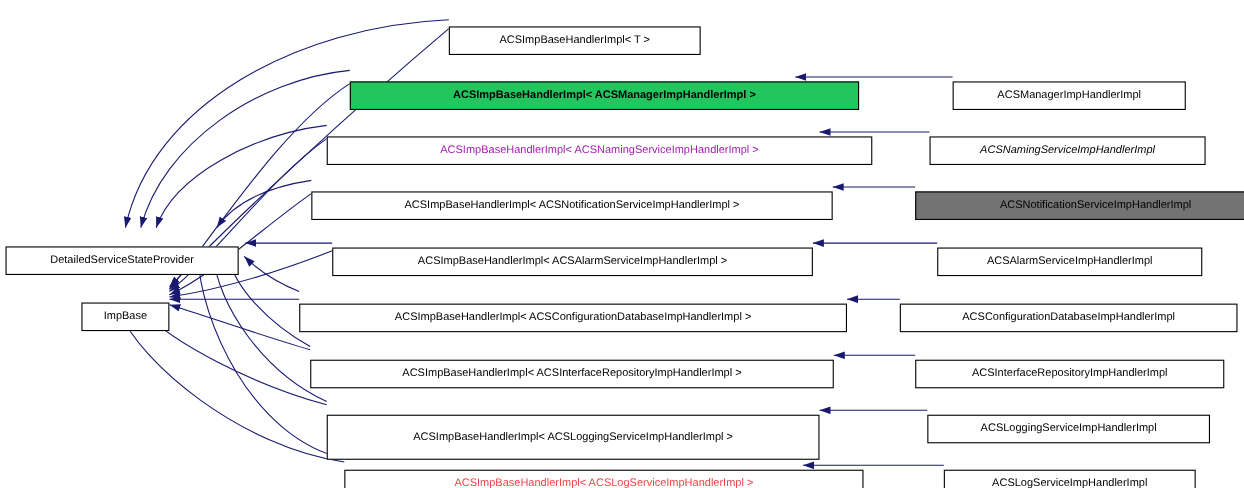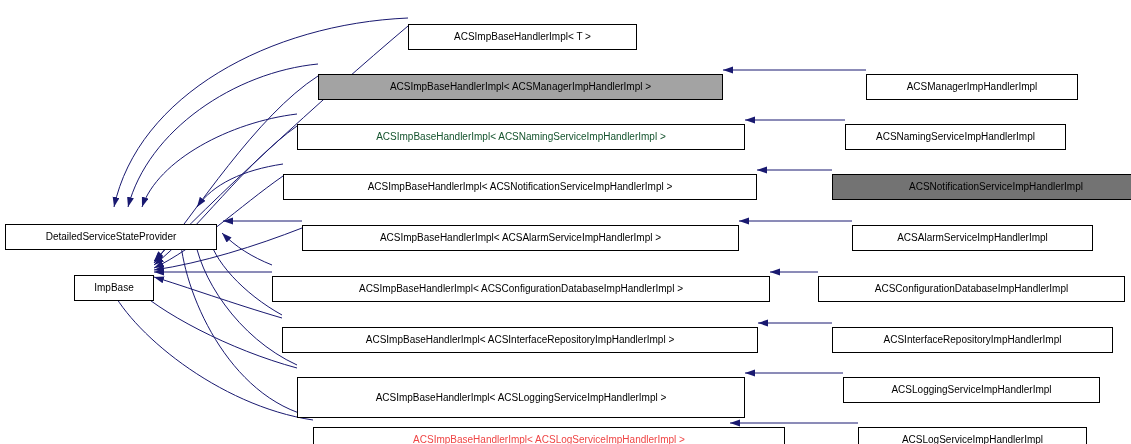--- a/index.html
+++ b/index.html
@@ -79,29 +79,29 @@
         <path d="M272,272 L154,272" class="edge" stroke="#191970" marker-end="url(#arrowhead)"></path>
         <path d="M282,318 C234,304 184,286 154,277" class="edge" stroke="#191970" marker-end="url(#arrowhead)"></path>
         <path d="M297,368 C230,350 158,312 131,284" class="edge" stroke="#191970" marker-end="url(#arrowhead)"></path>
         <path d="M313,420 C218,406 128,330 109,284" class="edge" stroke="#191970" marker-end="url(#arrowhead)"></path>
       </g>
   </svg>
 
 <div class="node" style="left: 5px; top: 207px; width: 212px; height: 26px; border-color: rgb(0, 0, 0); background: rgb(255, 255, 255); color: rgb(0, 0, 0);">DetailedServiceStateProvider</div>
     <div class="node" style="left: 74px; top: 258px; width: 80px; height: 26px; border-color: rgb(0, 0, 0); background: rgb(255, 255, 255); color: rgb(0, 0, 0);">ImpBase</div>
     <div class="node" style="left: 408px; top: 7px; width: 229px; height: 26px; border-color: rgb(0, 0, 0); background: rgb(255, 255, 255); color: rgb(0, 0, 0);">ACSImpBaseHandlerImpl&lt; T &gt;</div>
-    <div class="node" style="left: 318px; top: 57px; width: 405px; height: 26px; border-color: rgb(0, 0, 0); background: #a3a3a3; color: rgb(0, 0, 0);">ACSImpBaseHandlerImpl&lt; ACSManagerImpHandlerImpl &gt;</div>
-    <div class="node" style="left: 297px; top: 107px; width: 448px; height: 26px; border-color: rgb(0, 0, 0); background: rgb(255, 255, 255); color: #14532d;">ACSImpBaseHandlerImpl&lt; ACSNamingServiceImpHandlerImpl &gt;</div>
+    <div class="node" style="left: 318px; top: 57px; width: 463px; height: 26px; border-color: rgb(0, 0, 0); background: #22c55e; color: rgb(0, 0, 0); font-weight: bold;">ACSImpBaseHandlerImpl&lt; ACSManagerImpHandlerImpl &gt;</div>
+    <div class="node" style="left: 297px; top: 107px; width: 496px; height: 26px; border-color: rgb(0, 0, 0); background: rgb(255, 255, 255); color: #a21caf;">ACSImpBaseHandlerImpl&lt; ACSNamingServiceImpHandlerImpl &gt;</div>
     <div class="node" style="left: 283px; top: 157px; width: 474px; height: 26px; border-color: rgb(0, 0, 0); background: rgb(255, 255, 255); color: rgb(0, 0, 0);">ACSImpBaseHandlerImpl&lt; ACSNotificationServiceImpHandlerImpl &gt;</div>
     <div class="node" style="left: 302px; top: 208px; width: 437px; height: 26px; border-color: rgb(0, 0, 0); background: rgb(255, 255, 255); color: rgb(0, 0, 0);">ACSImpBaseHandlerImpl&lt; ACSAlarmServiceImpHandlerImpl &gt;</div>
     <div class="node" style="left: 272px; top: 259px; width: 498px; height: 26px; border-color: rgb(0, 0, 0); background: rgb(255, 255, 255); color: rgb(0, 0, 0);">ACSImpBaseHandlerImpl&lt; ACSConfigurationDatabaseImpHandlerImpl &gt;</div>
     <div class="node" style="left: 282px; top: 310px; width: 476px; height: 26px; border-color: rgb(0, 0, 0); background: rgb(255, 255, 255); color: rgb(0, 0, 0);">ACSImpBaseHandlerImpl&lt; ACSInterfaceRepositoryImpHandlerImpl &gt;</div>
     <div class="node" style="left: 297px; top: 360px; width: 448px; height: 41px; border-color: rgb(0, 0, 0); background: rgb(255, 255, 255); color: rgb(0, 0, 0);">ACSImpBaseHandlerImpl&lt; ACSLoggingServiceImpHandlerImpl &gt;</div>
     <div class="node" style="left: 313px; top: 410px; width: 472px; height: 26px; border-color: rgb(0, 0, 0); background: rgb(255, 255, 255); color: #ef4444;">ACSImpBaseHandlerImpl&lt; ACSLogServiceImpHandlerImpl &gt;</div>
     <div class="node" style="left: 866px; top: 57px; width: 212px; height: 26px; border-color: rgb(0, 0, 0); background: rgb(255, 255, 255); color: rgb(0, 0, 0);">ACSManagerImpHandlerImpl</div>
-    <div class="node" style="left: 845px; top: 107px; width: 221px; height: 26px; border-color: rgb(0, 0, 0); background: rgb(255, 255, 255); color: rgb(0, 0, 0);">ACSNamingServiceImpHandlerImpl</div>
+    <div class="node" style="left: 845px; top: 107px; width: 251px; height: 26px; border-color: rgb(0, 0, 0); background: rgb(255, 255, 255); color: rgb(0, 0, 0); font-style: italic;">ACSNamingServiceImpHandlerImpl</div>
     <div class="node" style="left: 832px; top: 157px; width: 328px; height: 26px; border-color: rgb(0, 0, 0); background: #737373; color: rgb(0, 0, 0);">ACSNotificationServiceImpHandlerImpl</div>
     <div class="node" style="left: 852px; top: 208px; width: 241px; height: 26px; border-color: rgb(0, 0, 0); background: rgb(255, 255, 255); color: rgb(0, 0, 0);">ACSAlarmServiceImpHandlerImpl</div>
     <div class="node" style="left: 818px; top: 259px; width: 307px; height: 26px; border-color: rgb(0, 0, 0); background: rgb(255, 255, 255); color: rgb(0, 0, 0);">ACSConfigurationDatabaseImpHandlerImpl</div>
     <div class="node" style="left: 832px; top: 310px; width: 281px; height: 26px; border-color: rgb(0, 0, 0); background: rgb(255, 255, 255); color: rgb(0, 0, 0);">ACSInterfaceRepositoryImpHandlerImpl</div>
     <div class="node" style="left: 843px; top: 360px; width: 257px; height: 26px; border-color: rgb(0, 0, 0); background: rgb(255, 255, 255); color: rgb(0, 0, 0);">ACSLoggingServiceImpHandlerImpl</div>
     <div class="node" style="left: 858px; top: 410px; width: 229px; height: 26px; border-color: rgb(0, 0, 0); background: rgb(255, 255, 255); color: rgb(0, 0, 0);">ACSLogServiceImpHandlerImpl</div>
   </div>
 
 </body></html>

